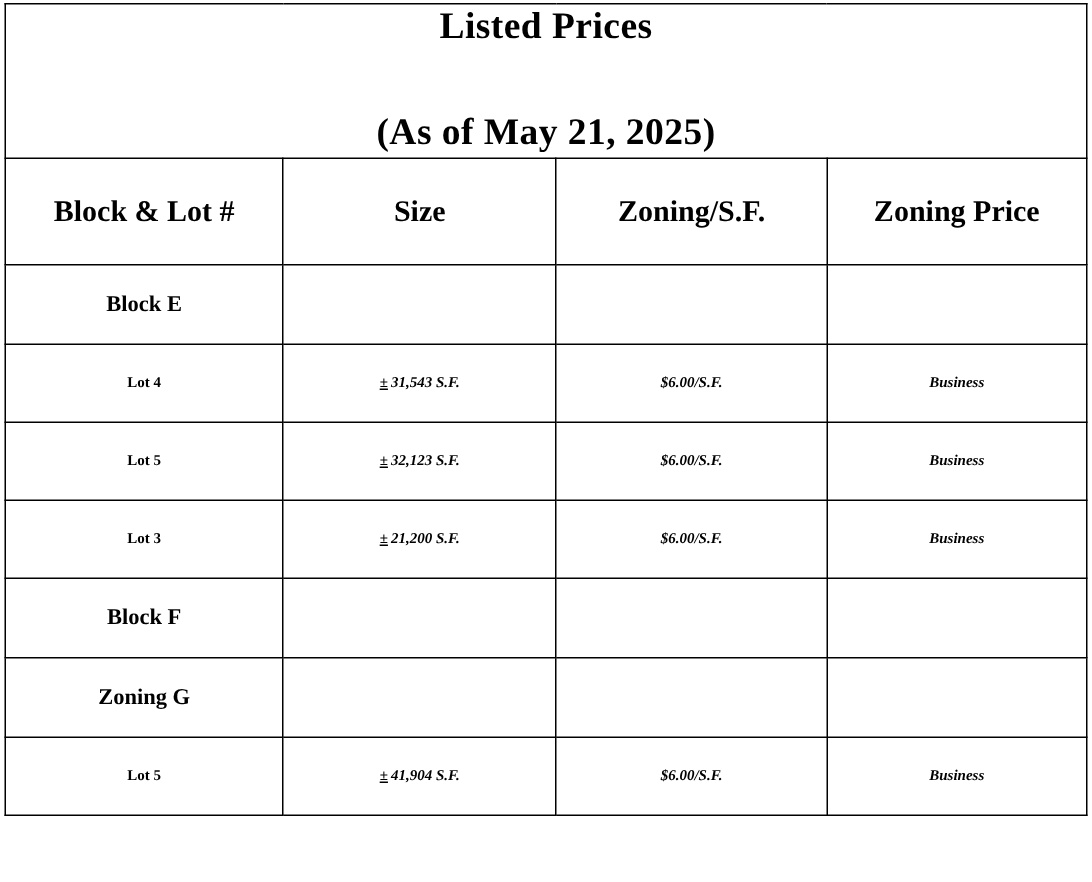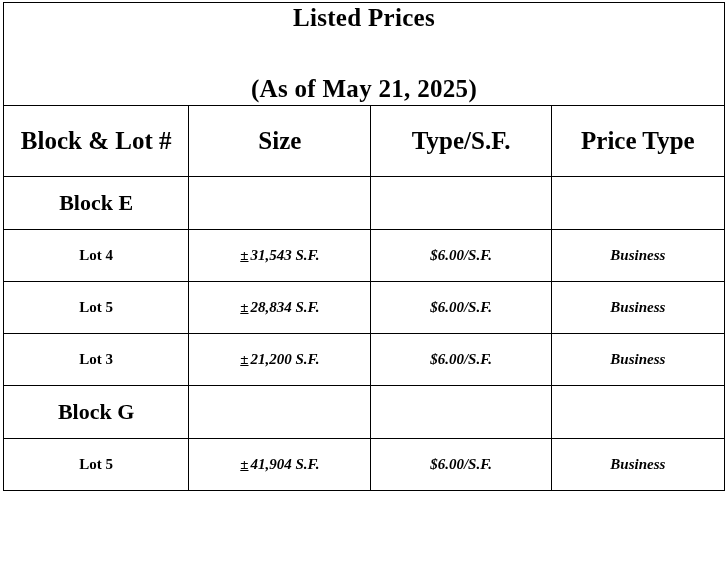--- a/index.html
+++ b/index.html
@@ -45,33 +45,33 @@
   }
   .title-line2 {
     font-size: 25px;
     font-weight: bold;
     line-height: 32px;
     letter-spacing: 0.3px;
     margin-top: 40px;
   }
   .header-row td {
     height: 70px;
-    font-size: 25px;
+    font-size: 20px;
     font-weight: bold;
   }
   .group-row td {
     height: 52px;
   }
   .group-label {
-    font-size: 22px;
+    font-size: 15px;
     font-weight: bold;
   }
   .data-row td {
     height: 51px;
-    font-size: 15px;
+    font-size: 10px;
     font-weight: bold;
   }
   .cell-lot {
     font-size: 15px;
     font-weight: bold;
   }
   .cell-size, .cell-price, .cell-zone {
     font-size: 15px;
     font-weight: bold;
     font-style: italic;
@@ -99,56 +99,62 @@
     <tbody>
       <tr>
         <td class="title-cell" colspan="4">
           <div class="title-line1">Listed Prices</div>
           <div class="title-line2">(As of May 21, 2025)</div>
         </td>
       </tr>
       <tr class="header-row">
         <td>Block &amp; Lot #</td>
         <td>Size</td>
-        <td>Type/S.F.</td>
-        <td>Price Type</td>
+        <td>Zoning/S.F.</td>
+        <td>Zoning Price</td>
       </tr>
 
       <tr class="group-row">
         <td class="group-label">Block E</td>
         <td></td>
         <td></td>
         <td></td>
       </tr>
 
       <tr class="data-row">
         <td class="cell-lot">Lot 4</td>
         <td class="cell-size"><span class="plusminus">±</span><span>31,543 S.F.</span></td>
         <td class="cell-price">$6.00/S.F.</td>
         <td class="cell-zone">Business</td>
       </tr>
 
       <tr class="data-row">
         <td class="cell-lot">Lot 5</td>
-        <td class="cell-size"><span class="plusminus">±</span><span>28,834 S.F.</span></td>
+        <td class="cell-size"><span class="plusminus">±</span><span>32,123 S.F.</span></td>
         <td class="cell-price">$6.00/S.F.</td>
         <td class="cell-zone">Business</td>
       </tr>
 
       <tr class="data-row">
         <td class="cell-lot">Lot 3</td>
         <td class="cell-size"><span class="plusminus">±</span><span>21,200 S.F.</span></td>
         <td class="cell-price">$6.00/S.F.</td>
         <td class="cell-zone">Business</td>
       </tr>
 
+      <tr class="group-row">
+        <td class="group-label">Block F</td>
+        <td></td>
+        <td></td>
+        <td></td>
+      </tr>
 
 
       <tr class="group-row">
-        <td class="group-label">Block G</td>
+        <td class="group-label">Zoning G</td>
         <td></td>
         <td></td>
         <td></td>
       </tr>
 
       <tr class="data-row">
         <td class="cell-lot">Lot 5</td>
         <td class="cell-size"><span class="plusminus">±</span><span>41,904 S.F.</span></td>
         <td class="cell-price">$6.00/S.F.</td>
         <td class="cell-zone">Business</td>

